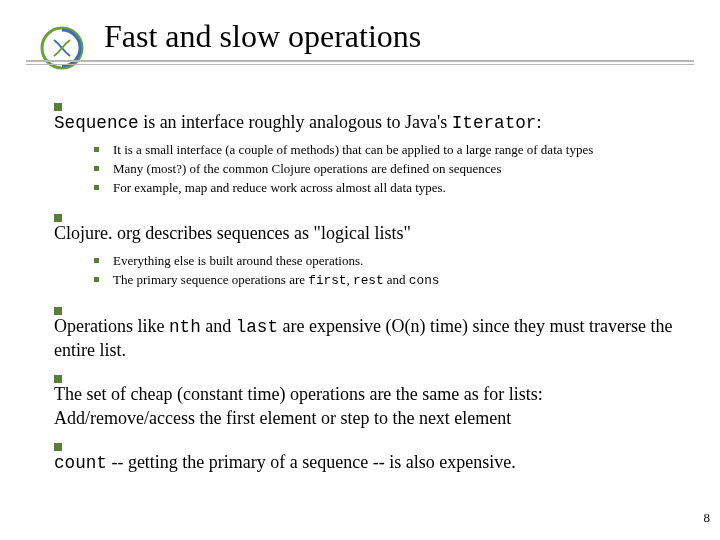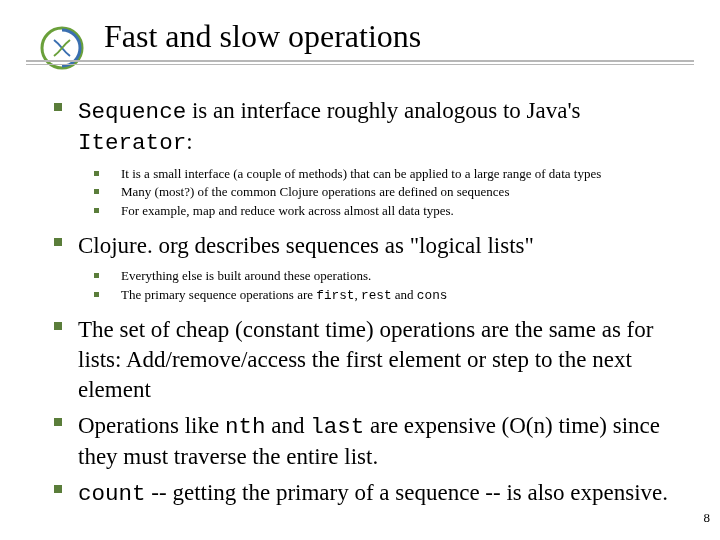--- a/index.html
+++ b/index.html
@@ -55,22 +55,23 @@
   .content {
     position: absolute;
     left: 54px;
     top: 96px;
     width: 620px;
   }
   .lvl1 {
     display: flex;
     align-items: flex-start;
     margin-bottom: 6px;
-    font-size: 23px;
+    font-size: 18px;
     line-height: 1.3;
+    flex-direction: column;
   }
   .lvl1.gap { margin-top: 6px; }
   .lvl1 .bullet {
     width: 8px; height: 8px;
     background: #5a7d3a;
     margin-top: 7px;
     margin-right: 16px;
     flex: none;
   }
   .lvl1 .txt { flex: 1; }
@@ -84,21 +85,21 @@
     font-size: 13px;
     line-height: 1.45;
   }
   .lvl2 .bullet {
     width: 5px; height: 5px;
     background: #5a7d3a;
     margin-top: 6px;
     margin-right: 14px;
     flex: none;
   }
-  .lvl2 .txt { flex: 1; margin-left: 8px; }
+  .lvl2 .txt { flex: 1; }
   code.m {
     font-family: "Courier New", Courier, monospace;
     font-size: 0.98em;
   }
   .pagenum {
     position: absolute;
     right: 10px;
     bottom: 6px;
     font-size: 13px;
   }
@@ -157,28 +158,28 @@
       <div class="lvl2">
         <div class="bullet"></div>
         <div class="txt">
           <span> The primary sequence operations are </span><code class="m">first</code><span>, </span><code class="m">rest</code><span> and </span><code class="m">cons</code>
         </div>
       </div>
     </div>
 
     <div class="lvl1 gap">
       <div class="bullet"></div>
-      <div class="txt">The set of cheap (constant time) operations are the same as for lists: Add/remove/access the first element or step to the next element</div>
+      <div class="txt">
+        <span>Operations like </span><code class="m">nth</code><span> and </span><code class="m">last</code><span> are expensive (O(n) time) since they must traverse the entire list.</span>
+      </div>
     </div>
 
     <div class="lvl1 gap">
       <div class="bullet"></div>
-      <div class="txt">
-        <span>Operations like </span><code class="m">nth</code><span> and </span><code class="m">last</code><span> are expensive (O(n) time) since they must traverse the entire list.</span>
-      </div>
+      <div class="txt">The set of cheap (constant time) operations are the same as for lists: Add/remove/access the first element or step to the next element</div>
     </div>
 
     <div class="lvl1 gap">
       <div class="bullet"></div>
       <div class="txt">
         <code class="m">count</code><span> -- getting the primary of a sequence -- is also expensive.</span>
       </div>
     </div>
 
   </div>

